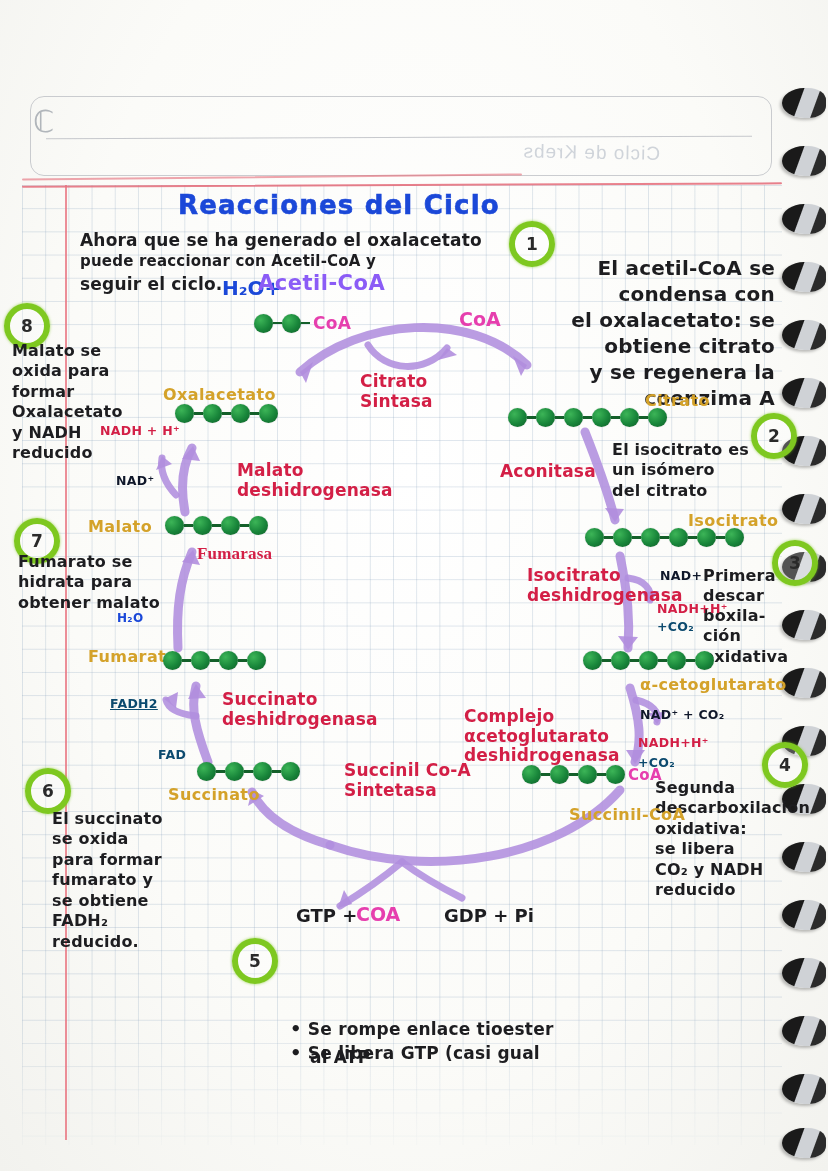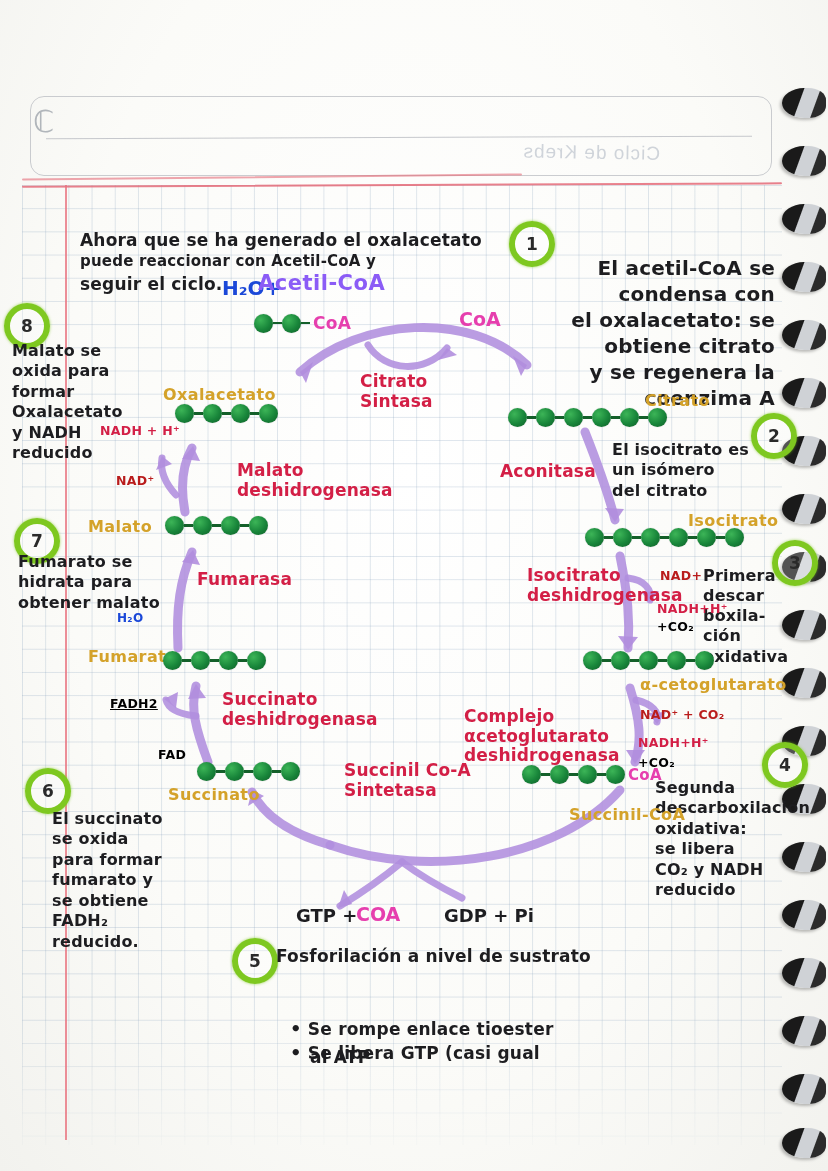--- a/index.html
+++ b/index.html
@@ -77,22 +77,22 @@
       linear-gradient(110deg,#1a1a1a 0 40%, #cfd2d6 42% 70%, #2b2b2b 72% 100%);
     box-shadow:-2px 2px 3px rgba(0,0,0,.25);
   }
 
   
   .hw{position:absolute;white-space:pre-line;line-height:1.12;}
   .black {color:#1d1d20;}
   .blue  {color:#1b48d8;}
   .red   {color:#d31f46;}
   .gold  {color:#8b5cf6;}
-  .orange{color:#b91c1c;}
-  .green {color:#000000;}
+  .orange{color:#0f172a;}
+  .green {color:#0c4a6e;}
   .magenta{color:#e63fae;}
 
   .note{font-family:"DejaVu Sans", sans-serif;font-size:15.5px;font-weight:600;color:#1d1d20;letter-spacing:.2px;}
   .enzyme{font-family:"DejaVu Sans", sans-serif;font-size:17px;font-weight:600;color:#d31f46;letter-spacing:.2px;}
   .metab{font-family:"DejaVu Sans", sans-serif;font-size:16px;font-weight:700;color:#d4a22a;letter-spacing:.4px;}
   .cofac{font-family:"DejaVu Sans", sans-serif;font-size:12.5px;font-weight:700;letter-spacing:.3px;}
   .bigtitle{
     font-family:"DejaVu Sans", sans-serif;font-weight:700;font-size:26px;
     color:#1b48d8;letter-spacing:1.2px;
     -webkit-text-stroke:.6px #1b48d8;
@@ -202,20 +202,21 @@
 
     <path class="arrow" d="M178 648 C 176 608, 180 580, 192 552"></path>
     <polygon class="arrowhead" points="193,550 182,562 200,565"></polygon>
 
     <path class="arrow" d="M185 512 C 180 486, 182 466, 192 448"></path>
     <polygon class="arrowhead" points="193,446 182,459 200,461"></polygon>
     <path class="arrow thin" d="M176 495 C 164 482, 160 470, 162 458"></path>
     <polygon class="arrowhead" points="162,456 156,470 172,464"></polygon>
   </svg>
 
+  <div class="hw bigtitle" style="left:178px;top:191px;">Reacciones del Ciclo</div>
 
   <div class="hw note" style="left:80px;top:230px;width:430px;font-size:17px;line-height:1.25;">Ahora que se ha generado el oxalacetato</div>
   <div class="hw note" style="left:80px;top:252px;width:430px;font-size:15px;line-height:1.25;">puede reaccionar con Acetil-CoA y</div>
   <div class="hw note" style="left:80px;top:274px;width:180px;font-size:17px;line-height:1.25;">seguir el ciclo.</div>
   <div class="hw blue" style="left:222px;top:277px;font-size:20px;font-weight:700;">H₂O+</div>
   <div class="hw gold" style="left:258px;top:272px;font-size:21px;font-weight:700;letter-spacing:.5px;">Acetil-CoA</div>
 
   <div class="badge" style="left:509px;top:221px;">1</div>
   <div class="badge" style="left:751px;top:413px;">2</div>
   <div class="badge" style="left:772px;top:540px;">3</div>
@@ -242,21 +243,20 @@
 ción
 oxidativa</div>
 
   <div class="hw note" style="left:655px;top:778px;width:175px;font-size:16px;line-height:1.28;">Segunda
 descarboxilación
 oxidativa:
 se libera
 CO₂ y NADH
 reducido</div>
 
-  <div class="hw note" style="left:276px;top:947px;width:340px;font-size:17px;">Fosforilación a nivel de sustrato</div>
 
   <div class="hw note" style="left:52px;top:809px;width:150px;font-size:16px;line-height:1.28;">El succinato
 se oxida
 para formar
 fumarato y
 se obtiene
 FADH₂
 reducido.</div>
 
   <div class="hw note" style="left:18px;top:552px;width:160px;font-size:16px;line-height:1.28;">Fumarato se
@@ -283,21 +283,21 @@
   <div class="hw enzyme" style="left:500px;top:462px;">Aconitasa</div>
   <div class="hw enzyme" style="left:527px;top:566px;line-height:1.16;">Isocitrato
 deshidrogenasa</div>
   <div class="hw enzyme" style="left:464px;top:683px;line-height:1.16;margin-top:24px;">Complejo
 αcetoglutarato
 deshidrogenasa</div>
   <div class="hw enzyme" style="left:344px;top:761px;line-height:1.16;">Succinil Co-A
 Sintetasa</div>
   <div class="hw enzyme" style="left:222px;top:690px;line-height:1.16;">Succinato
 deshidrogenasa</div>
-  <div class="hw enzyme" style="left:197px;top:570px;">Fumarasa</div>
+  <div class="hw enzyme" style="left:197px;top:544px;font-family:Liberation Serif, serif;">Fumarasa</div>
   <div class="hw enzyme" style="left:237px;top:461px;line-height:1.16;">Malato
 deshidrogenasa</div>
 
   <div class="hw metab" style="left:163px;top:386px;">Oxalacetato</div>
   <div class="hw metab" style="left:645px;top:392px;">Citrato</div>
   <div class="hw metab" style="left:688px;top:512px;">Isocitrato</div>
   <div class="hw metab" style="left:640px;top:676px;">α-cetoglutarato</div>
   <div class="hw metab" style="left:555px;top:806px;margin-left:14px;">Succinil-CoA</div>
   <div class="hw metab" style="left:168px;top:786px;">Succinato</div>
   <div class="hw metab" style="left:88px;top:648px;">Fumarato</div>

